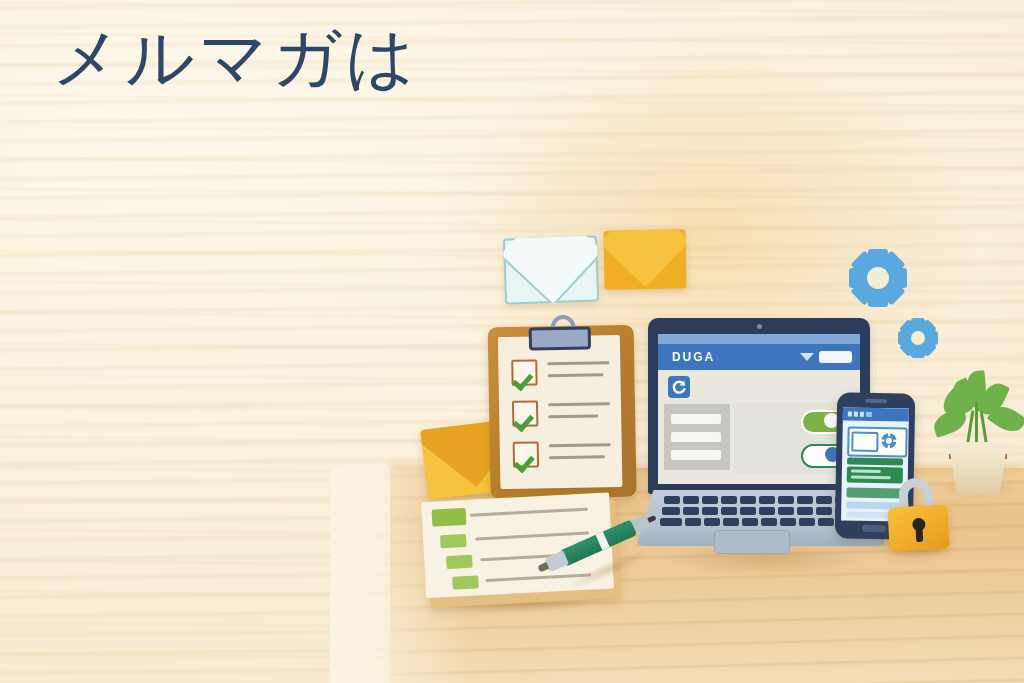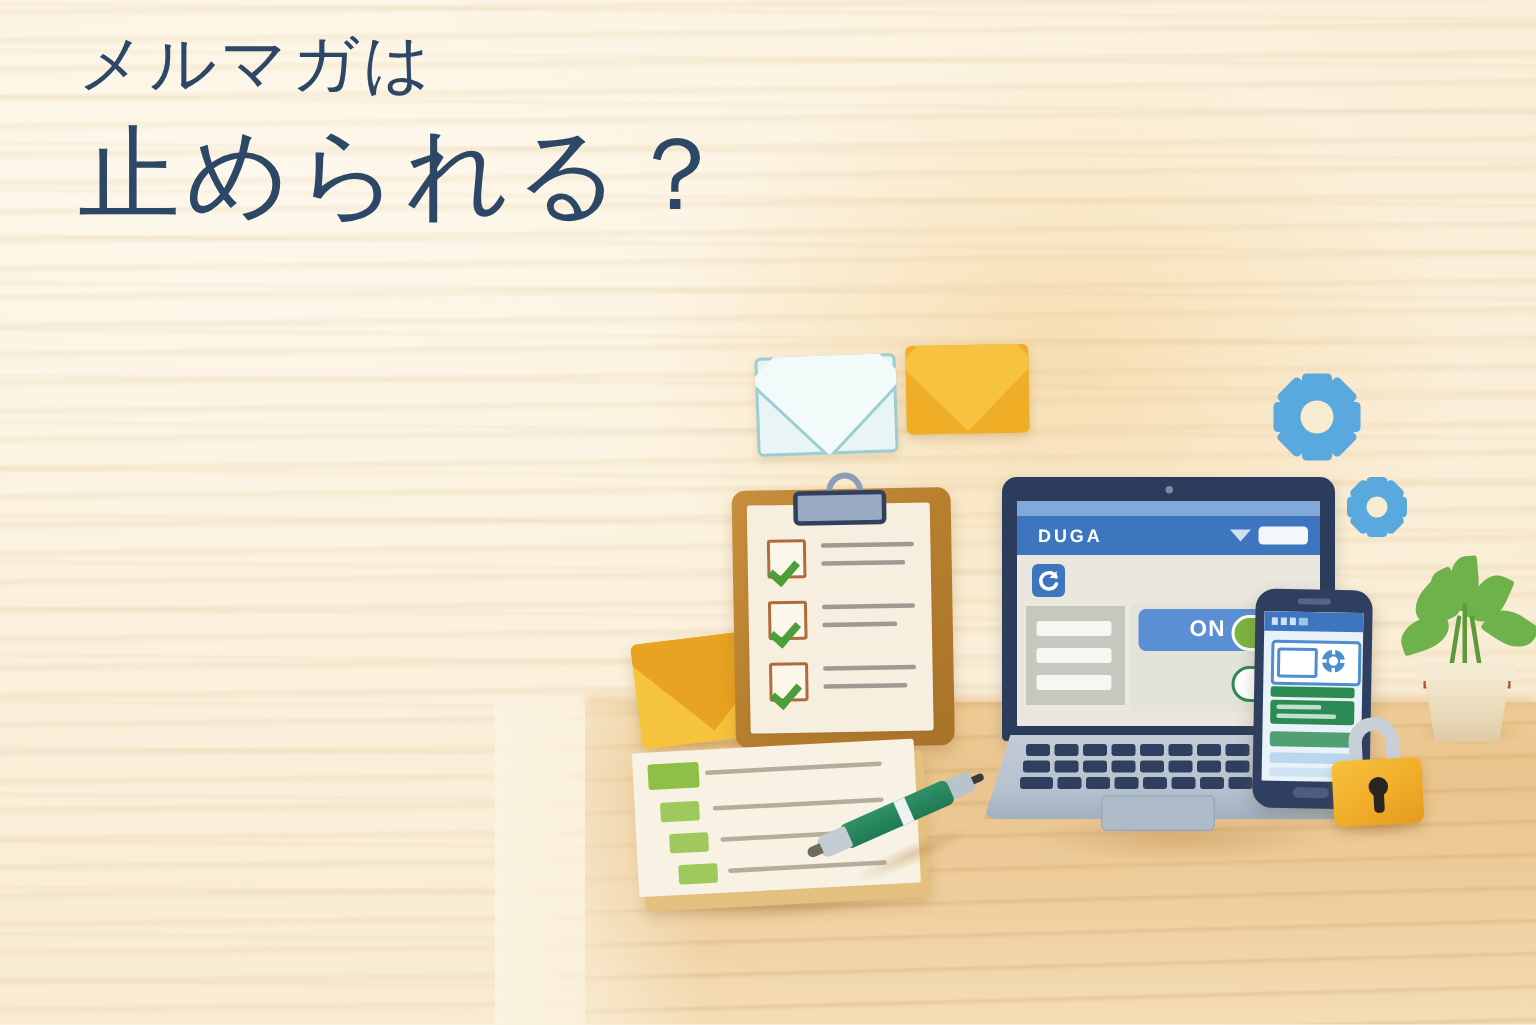--- a/index.html
+++ b/index.html
@@ -59,21 +59,21 @@
 
   
   .title-wrap{position:absolute;left:52px;top:14px;width:520px;}
   .t-line{
     color:#2d4766;
     font-family:"Liberation Serif", serif;
     font-weight:400;
     letter-spacing:.055em;
     white-space:nowrap;
   }
-  .t1{font-size:44px;line-height:1.32;}
+  .t1{font-size:68px;line-height:1.32;}
   .t2{font-size:68px;line-height:1.32;}
   .sub-wrap{position:absolute;left:32px;top:318px;width:460px;}
   .s-line{
     color:#31496a;
     font-family:"Liberation Serif", serif;
     font-size:43px;line-height:1.62;letter-spacing:.13em;white-space:nowrap;
   }
   .s2{padding-left:14px;}
 
   
@@ -187,21 +187,20 @@
   <div class="bg-warm"></div>
   <div class="bg-grain"></div>
   <div class="bg-grain2"></div>
   <div class="desk"></div>
   <div class="desk-grain"></div>
   <div class="desk-edge"></div>
   <div class="desk-fade-l"></div>
 
   <div class="title-wrap">
     <div class="t-line t1">メルマガは</div>
-    <div class="t-line t2">止められる？</div>
   </div>
 
   <div class="sub-wrap">
   </div>
 
   <div class="art env" style="left:504px;top:237px;width:94px;height:66px;transform:rotate(-2deg);">
     <div class="body" style="background:#e9f5f4;border:2px solid #9dcdd2;box-sizing:border-box;
          box-shadow:0 3px 6px rgba(150,120,70,.18);"></div>
     <div style="position:absolute;left:0;top:0;width:100%;height:100%;overflow:hidden;">
       <div style="position:absolute;left:50%;top:-30%;width:72px;height:72px;margin-left:-36px;
@@ -239,21 +238,21 @@
 
     <div class="cb-check" style="left:23px;top:90px;"></div>
     <div class="cb-line" style="left:59px;top:93px;width:62px;"></div>
     <div class="cb-line" style="left:59px;top:105px;width:50px;"></div>
 
     <div class="cb-check" style="left:23px;top:131px;"></div>
     <div class="cb-line" style="left:59px;top:134px;width:62px;"></div>
     <div class="cb-line" style="left:59px;top:146px;width:56px;"></div>
   </div>
 
-  <div class="art" style="left:656px;top:318px;width:250px;height:262px;">
+  <div class="art" style="left:636px;top:318px;width:250px;height:262px;">
     <div class="shadow-soft" style="left:-10px;top:216px;width:280px;height:48px;"></div>
 
     <div class="lt-lid" style="left:12px;top:0;width:222px;height:176px;"></div>
     <div class="lt-cam" style="left:121px;top:6px;"></div>
 
     <div class="lt-screen" style="left:22px;top:16px;width:202px;height:150px;">
       <div class="ui-top"></div>
       <div class="ui-bar" style="top:10px;height:26px;"></div>
       <div class="ui-brand" style="left:14px;top:16px;font-size:12px;">DUGA</div>
       <div class="ui-caret" style="right:46px;top:19px;"></div>
@@ -266,23 +265,20 @@
         </svg>
       </div>
 
       <div class="ui-side" style="left:6px;top:70px;width:66px;height:66px;"></div>
       <div class="ui-sbar" style="left:13px;top:80px;width:50px;height:10px;"></div>
       <div class="ui-sbar" style="left:13px;top:98px;width:50px;height:10px;"></div>
       <div class="ui-sbar" style="left:13px;top:116px;width:50px;height:10px;"></div>
 
       <div class="ui-rowwrap" style="left:76px;top:68px;width:122px;height:72px;"></div>
 
-      <div class="ui-row" style="left:81px;top:72px;width:112px;height:28px;background:#5b8fd4;">
-        <span class="lbl" style="left:34px;top:5px;">ON</span>
-      </div>
       <div class="ui-toggle" style="left:143px;top:76px;width:44px;height:20px;background:#7cb342;"></div>
       <div class="ui-knob" style="left:166px;top:79px;width:15px;height:15px;background:#ffffff;"></div>
 
       <div class="ui-toggle" style="left:143px;top:110px;width:44px;height:20px;background:#ffffff;border-color:#2b8b53;"></div>
       <div class="ui-knob" style="left:167px;top:113px;width:15px;height:15px;background:#3d76bf;"></div>
     </div>
 
     <div class="lt-base" style="left:0;top:172px;width:250px;height:56px;
                 clip-path:polygon(7% 0, 93% 0, 100% 100%, 0 100%);"></div>
     <div class="lt-keys" style="left:26px;top:178px;width:198px;height:28px;">

